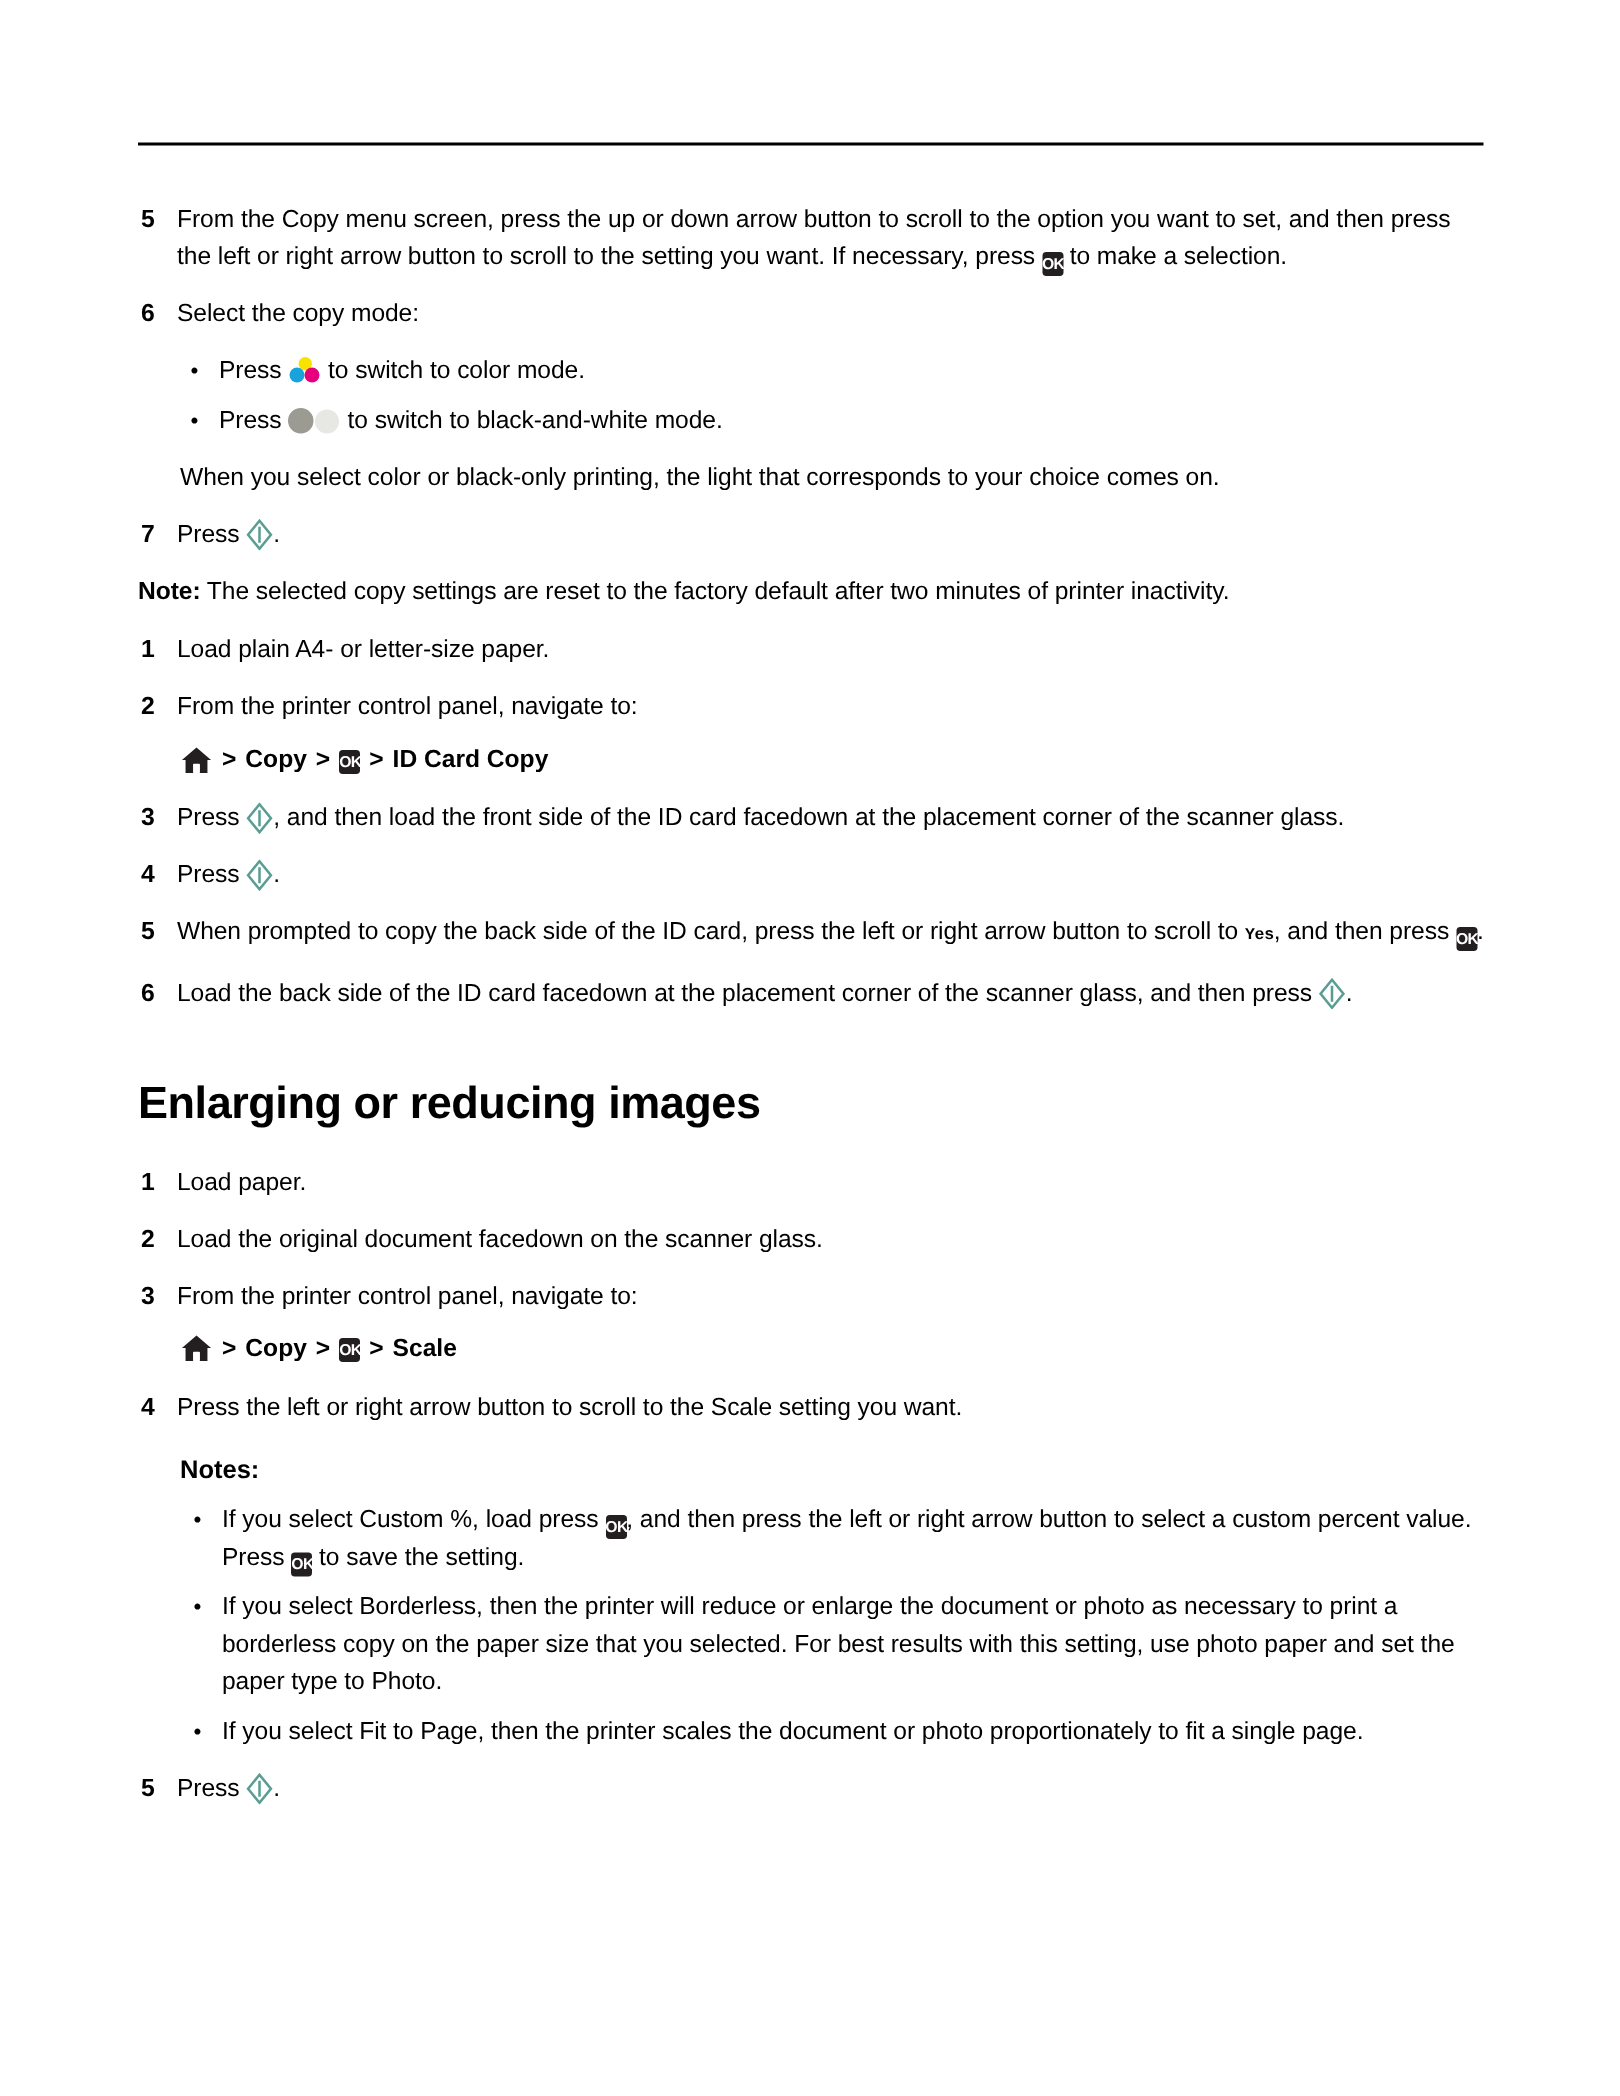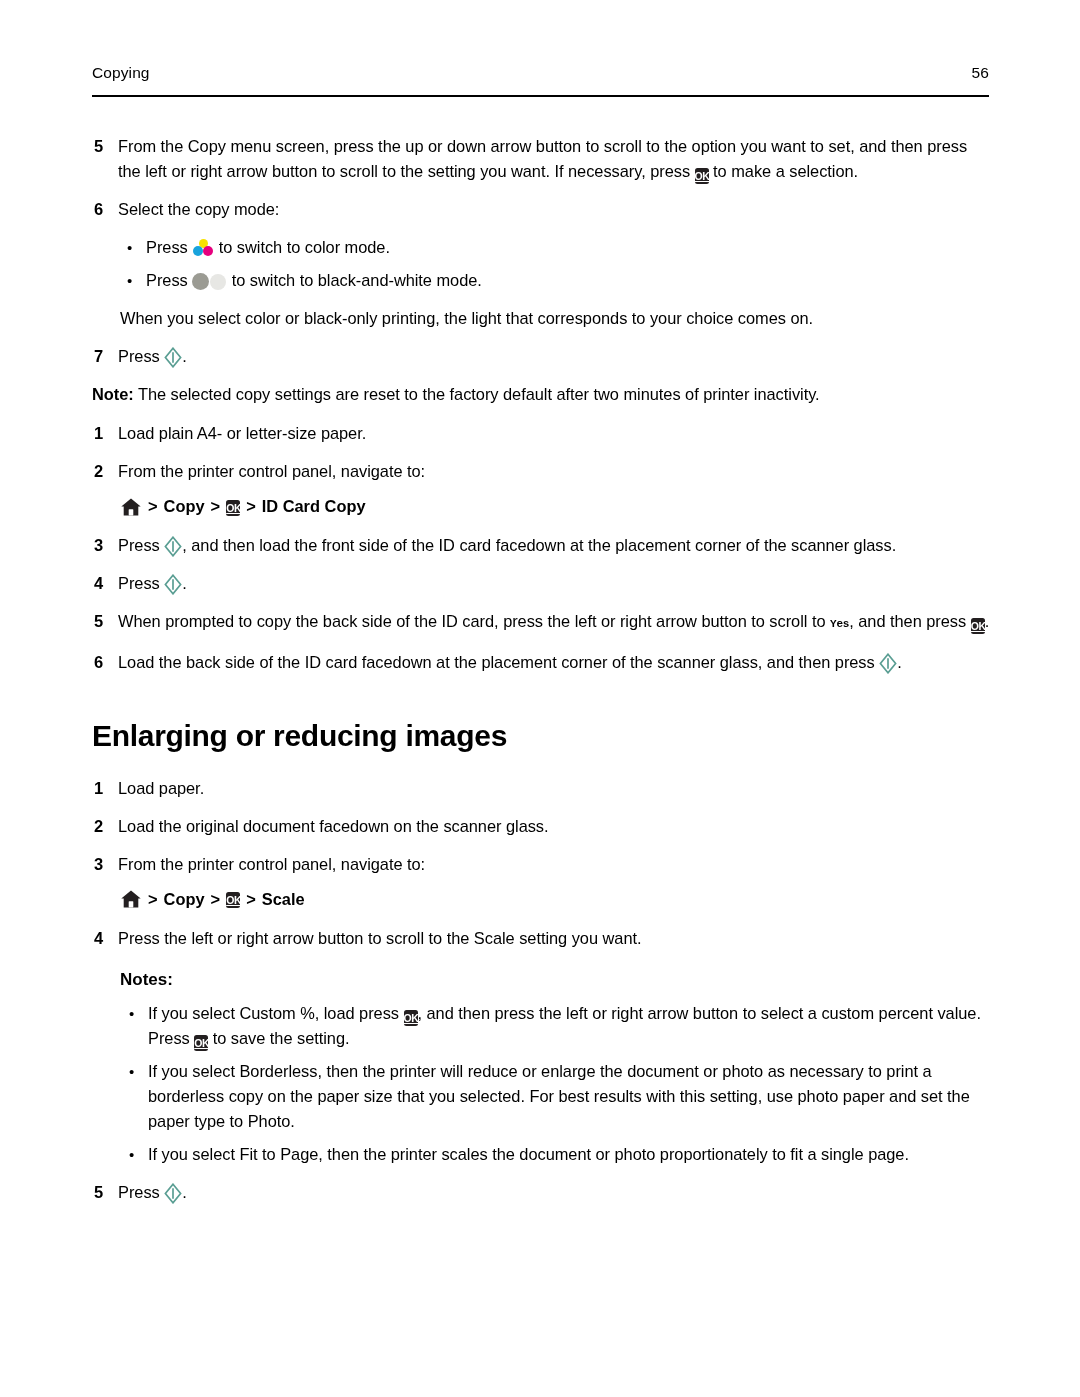--- a/index.html
+++ b/index.html
@@ -173,21 +173,20 @@
     color: #ffffff;
     font-size: 10.5px;
     font-weight: bold;
     font-family: "Liberation Sans", sans-serif;
     line-height: 16px;
     text-align: center;
     letter-spacing: -0.4px;
     vertical-align: -2px;
     position: relative;
     top: 1px;
-    text-decoration: underline;
   }
 
   
   .ico-start {
     width: 18px;
     height: 21px;
     vertical-align: -5px;
     position: relative;
     top: 1px;
   }
@@ -237,24 +236,20 @@
     font-weight: bold;
     font-size: 11px;
     letter-spacing: -0.2px;
   }
 </style>
 </head>
 <body>
 
 <div class="page">
 
-  <div class="runhead">
-    <span>Copying</span>
-    <span>56</span>
-  </div>
   <div class="runhead-rule"></div>
 
   <div class="content">
 
     <div class="step">
       <div class="step-num">5</div>
       <div class="step-body"><span>From the Copy menu screen, press the up or down arrow button to scroll to the option you want to set, and then press the left or right arrow button to scroll to the setting you want. If necessary, press </span><span class="ico ico-ok">OK</span><span> to make a selection.</span></div>
     </div>
 
     <div class="step">

